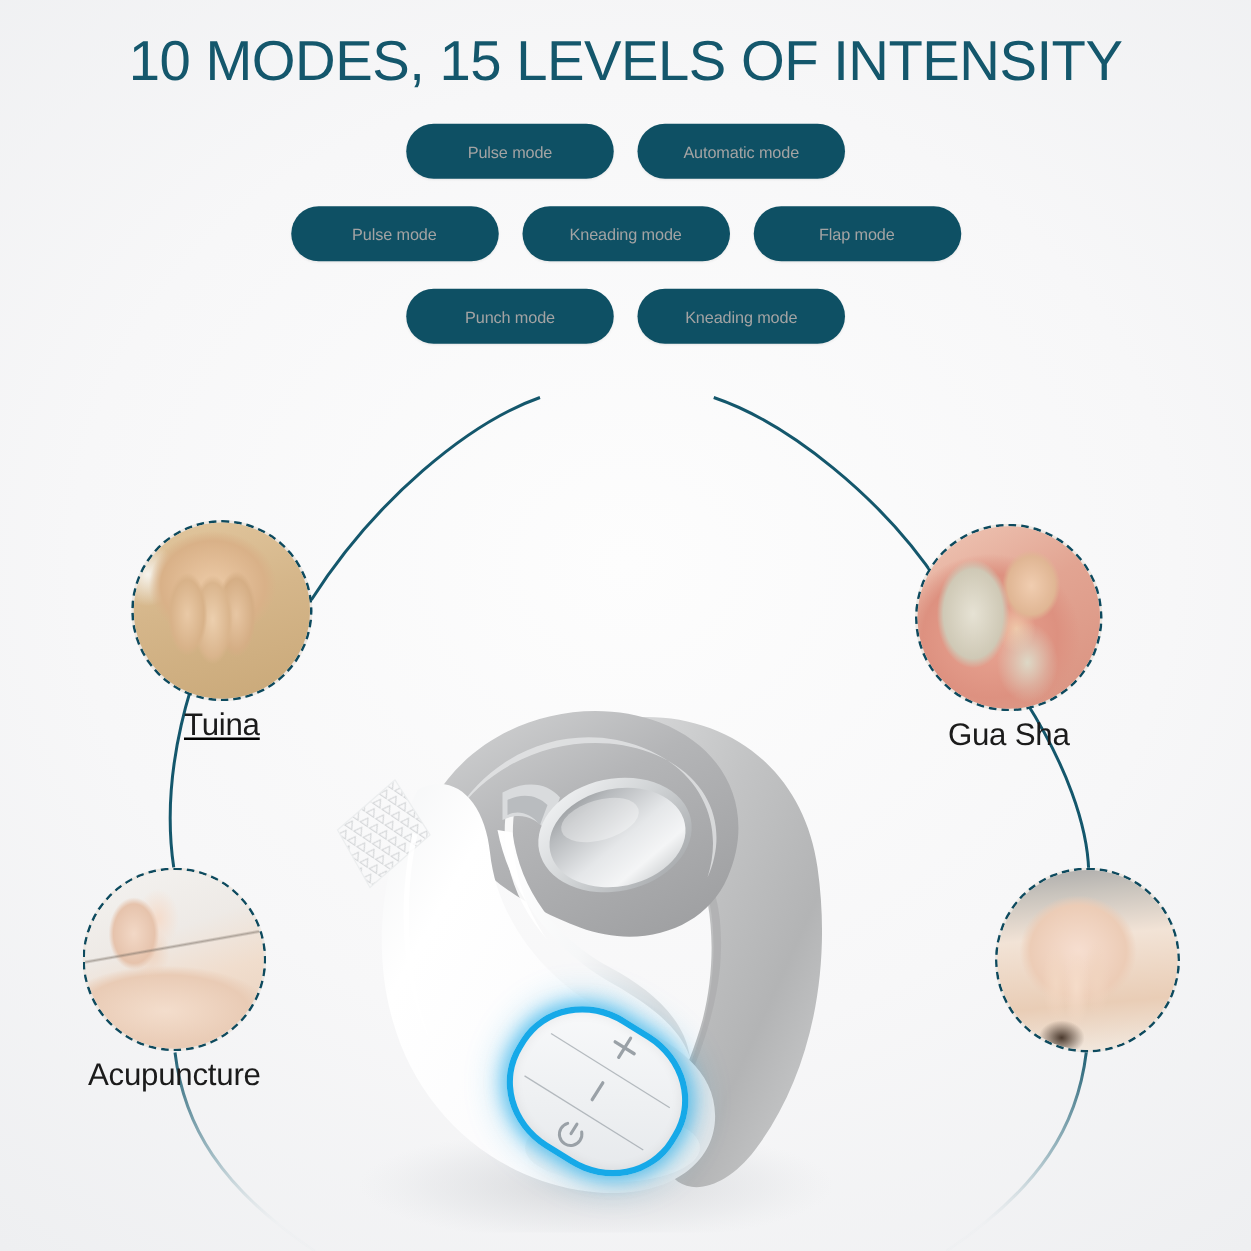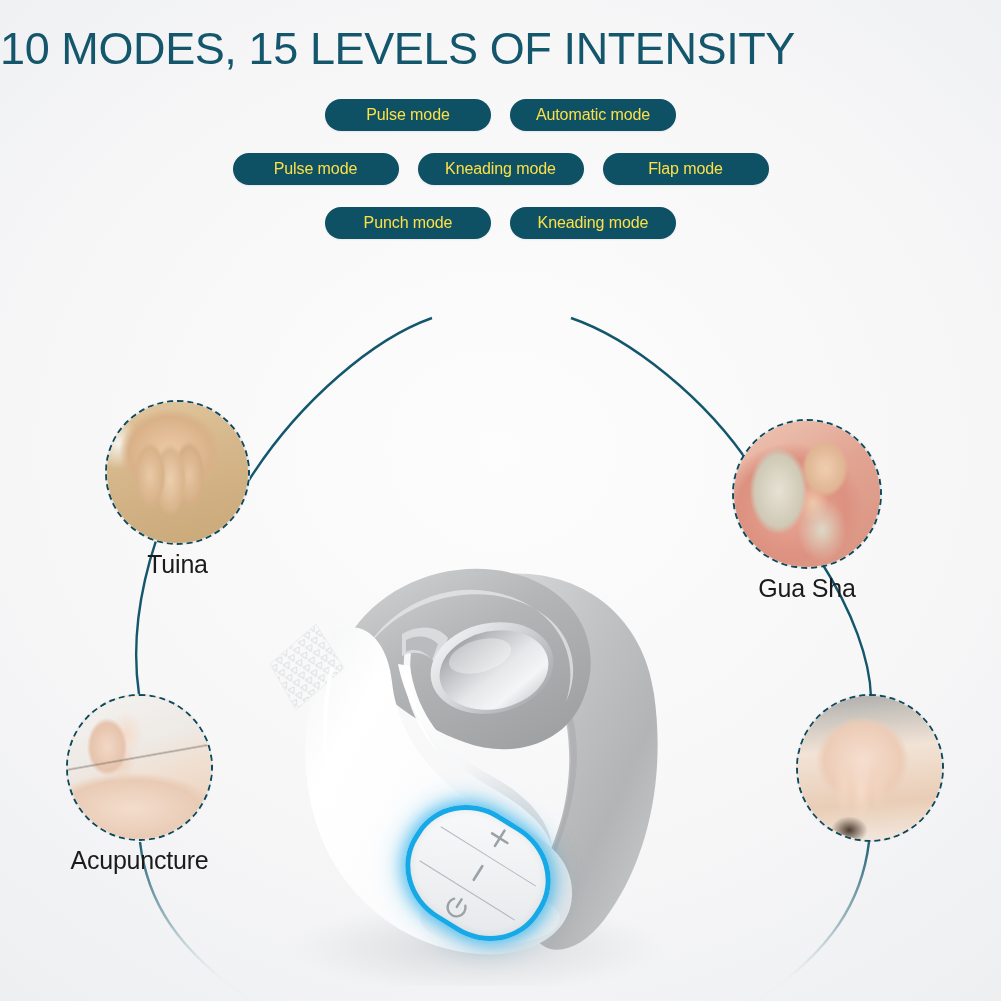--- a/index.html
+++ b/index.html
@@ -18,21 +18,21 @@
     font-family: "Liberation Sans", "DejaVu Sans", sans-serif;
     -webkit-font-smoothing: antialiased;
   }
 
   
   #title {
     position: absolute;
     top: 22px;
     left: 0;
     width: 1001px;
-    text-align: left;
+    text-align: center;
     font-size: 45px;
     line-height: 54px;
     font-weight: 400;
     letter-spacing: -0.4px;
     color: #14576c;
     white-space: nowrap;
   }
 
   
   #pill-rows {
@@ -42,28 +42,28 @@
     width: 1001px;
   }
   .pill-row {
     display: flex;
     justify-content: center;
     gap: 19px;
     margin-bottom: 22px;
   }
   .pill {
     background: #0e5064;
-    color: #fde047;
+    color: #a3a3a3;
     border-radius: 22px;
-    height: 32px;
+    height: 44px;
     box-sizing: border-box;
     display: flex;
     align-items: center;
     justify-content: center;
-    font-size: 16px;
+    font-size: 13px;
     letter-spacing: -0.1px;
     padding: 0 14px;
     min-width: 165px;
     box-shadow: 0 1px 2px rgba(0,0,0,0.07);
   }
 
   
   #connectors {
     position: absolute;
     inset: 0;
@@ -94,21 +94,21 @@
     color: #1b1b1b;
     font-size: 25px;
     letter-spacing: -0.2px;
     margin-top: 5px;
     white-space: nowrap;
   }
 
   
   #node-beat        { left: 429px; top: 298px; width: 145px; }
   #node-beat .photo-circle   { width: 145px; height: 145px; }
-  #node-tuina       { left: 105px; top: 400px; width: 145px; }
+  #node-tuina       { left: 105px; top: 416px; width: 145px; text-decoration: underline; }
   #node-tuina .photo-circle  { width: 145px; height: 145px; }
   #node-guasha      { left: 732px; top: 419px; width: 150px; }
   #node-guasha .photo-circle { width: 150px; height: 150px; }
   #node-acu         { left: 66px;  top: 694px; width: 147px; }
   #node-acu .photo-circle    { width: 147px; height: 147px; }
   #node-knead       { left: 796px; top: 694px; width: 148px; }
   #node-knead .photo-circle  { width: 148px; height: 148px; }
 
   
   .img.beat {

